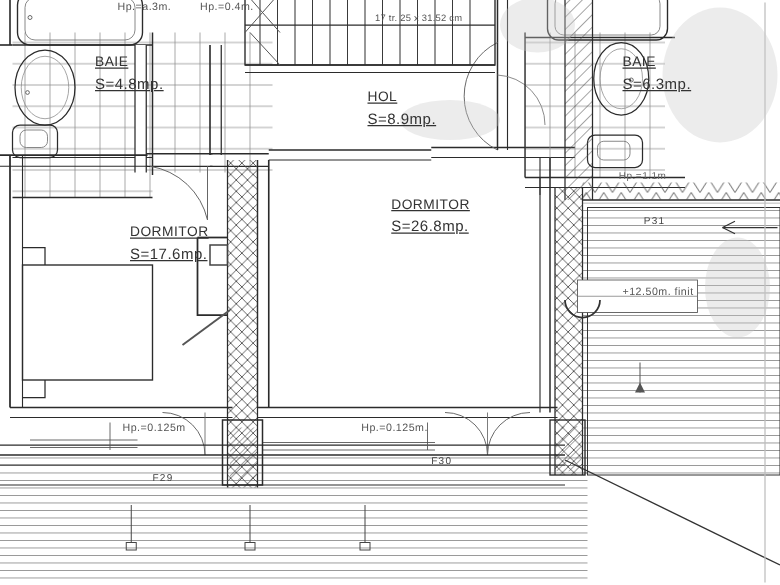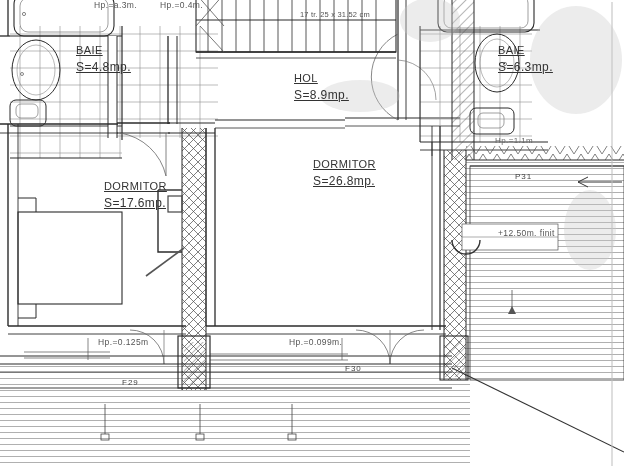--- a/index.html
+++ b/index.html
@@ -271,21 +271,21 @@
   <div class="lbl room-name" style="left:281px;top:158px">DORMITOR</div>
   <div class="lbl room-area" style="left:281px;top:174px">S=26.8mp.</div>
 
   <div class="lbl room-name" style="left:72px;top:180px">DORMITOR</div>
   <div class="lbl room-area" style="left:72px;top:196px">S=17.6mp.</div>
 
   <div class="lbl tiny" style="left:62px;top:0px">Hp.=a.3m.</div>
   <div class="lbl tiny" style="left:128px;top:0px">Hp.=0.4m.</div>
   <div class="lbl tiny2" style="left:463px;top:136px">Hp.=1.1m</div>
   <div class="lbl tiny" style="left:66px;top:337px">Hp.=0.125m</div>
-  <div class="lbl tiny" style="left:257px;top:337px">Hp.=0.099m.</div>
+  <div class="lbl tiny" style="left:257px;top:337px">Hp.=0.125m.</div>
   <div class="lbl tiny" style="left:466px;top:228px">+12.50m. finit</div>
   <div class="lbl stairtxt" style="left:268px;top:10px">17 tr. 25 x 31.52 cm</div>
 
   <div class="lbl fnum" style="left:90px;top:378px">F29</div>
   <div class="lbl fnum" style="left:313px;top:364px">F30</div>
   <div class="lbl fnum" style="left:483px;top:172px">P31</div>
 
 </div>
 
 </body></html>

